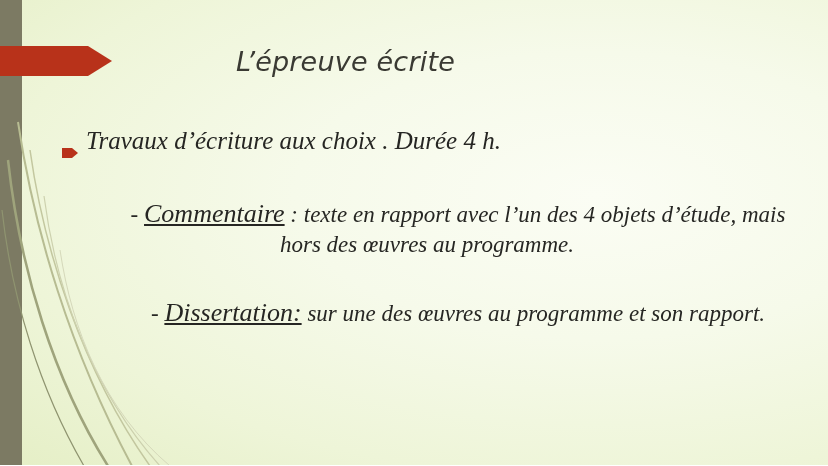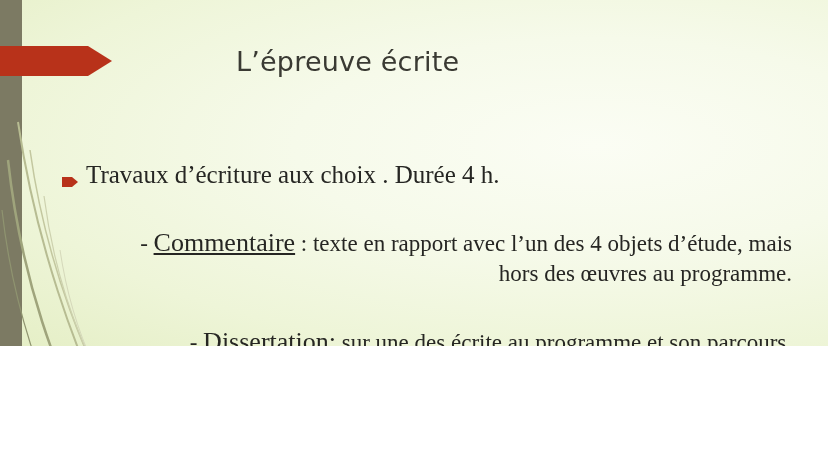--- a/index.html
+++ b/index.html
@@ -9,23 +9,24 @@
   body {
     width: 828px;
     height: 466px;
     overflow: hidden;
     font-family: "Liberation Serif", serif;
     background: #ffffff;
   }
   .slide {
     position: relative;
     width: 828px;
-    height: 346px;
+    height: 465px;
     overflow: hidden;
     background: radial-gradient(ellipse 130% 110% at 72% 42%, #fbfdf4 0%, #f6faea 28%, #eef5d8 55%, #e4eec4 78%, #d9e8b2 100%);
+    font-style: italic;
   }
   
   .left-bar {
     position: absolute;
     left: 0;
     top: 0;
     width: 22px;
     height: 466px;
     background: #7c7a63;
   }
@@ -70,39 +71,38 @@
   }
   .body-block {
     position: absolute;
     left: 62px;
     top: 126px;
     width: 730px;
     color: #262623;
   }
   .bullet-row {
     display: flex;
-    align-items: center;
+    align-items: flex-start;
     font-size: 25px;
     line-height: 1.22;
-    margin-top: 29px;
   }
   .bullet-mark {
     flex: 0 0 auto;
     width: 22px;
     margin-top: 10px;
     margin-right: 2px;
   }
   .bullet-text {
     flex: 1 1 auto;
   }
   .para {
     font-size: 23px;
     line-height: 1.3;
     margin-top: 30px;
-    text-align: right;
+    text-align: center;
   }
   .para .indent {
     display: inline-block;
     width: 62px;
   }
   .term {
     font-size: 26px;
     text-decoration: underline;
     text-underline-offset: 2px;
   }
@@ -146,18 +146,18 @@
             </svg>
         </span>
         <span class="bullet-text">Travaux  d’écriture aux choix . Durée 4 h.</span>
       </div>
 
       <div class="para">
         <span class="indent"></span><span class="dash">- </span><span class="term">Commentaire</span><span> : texte en rapport avec l’un des 4 objets d’étude, mais hors des œuvres au programme.</span>
       </div>
 
       <div class="para p2">
-        <span class="indent"></span><span class="dash">- </span><span class="term">Dissertation:</span><span> sur une des écrite au programme et son parcours.</span>
+        <span class="indent"></span><span class="dash">- </span><span class="term">Dissertation:</span><span> sur une des œuvres au programme et son rapport.</span>
       </div>
 
     </div>
   </div>
 </div>
 
 </body></html>

